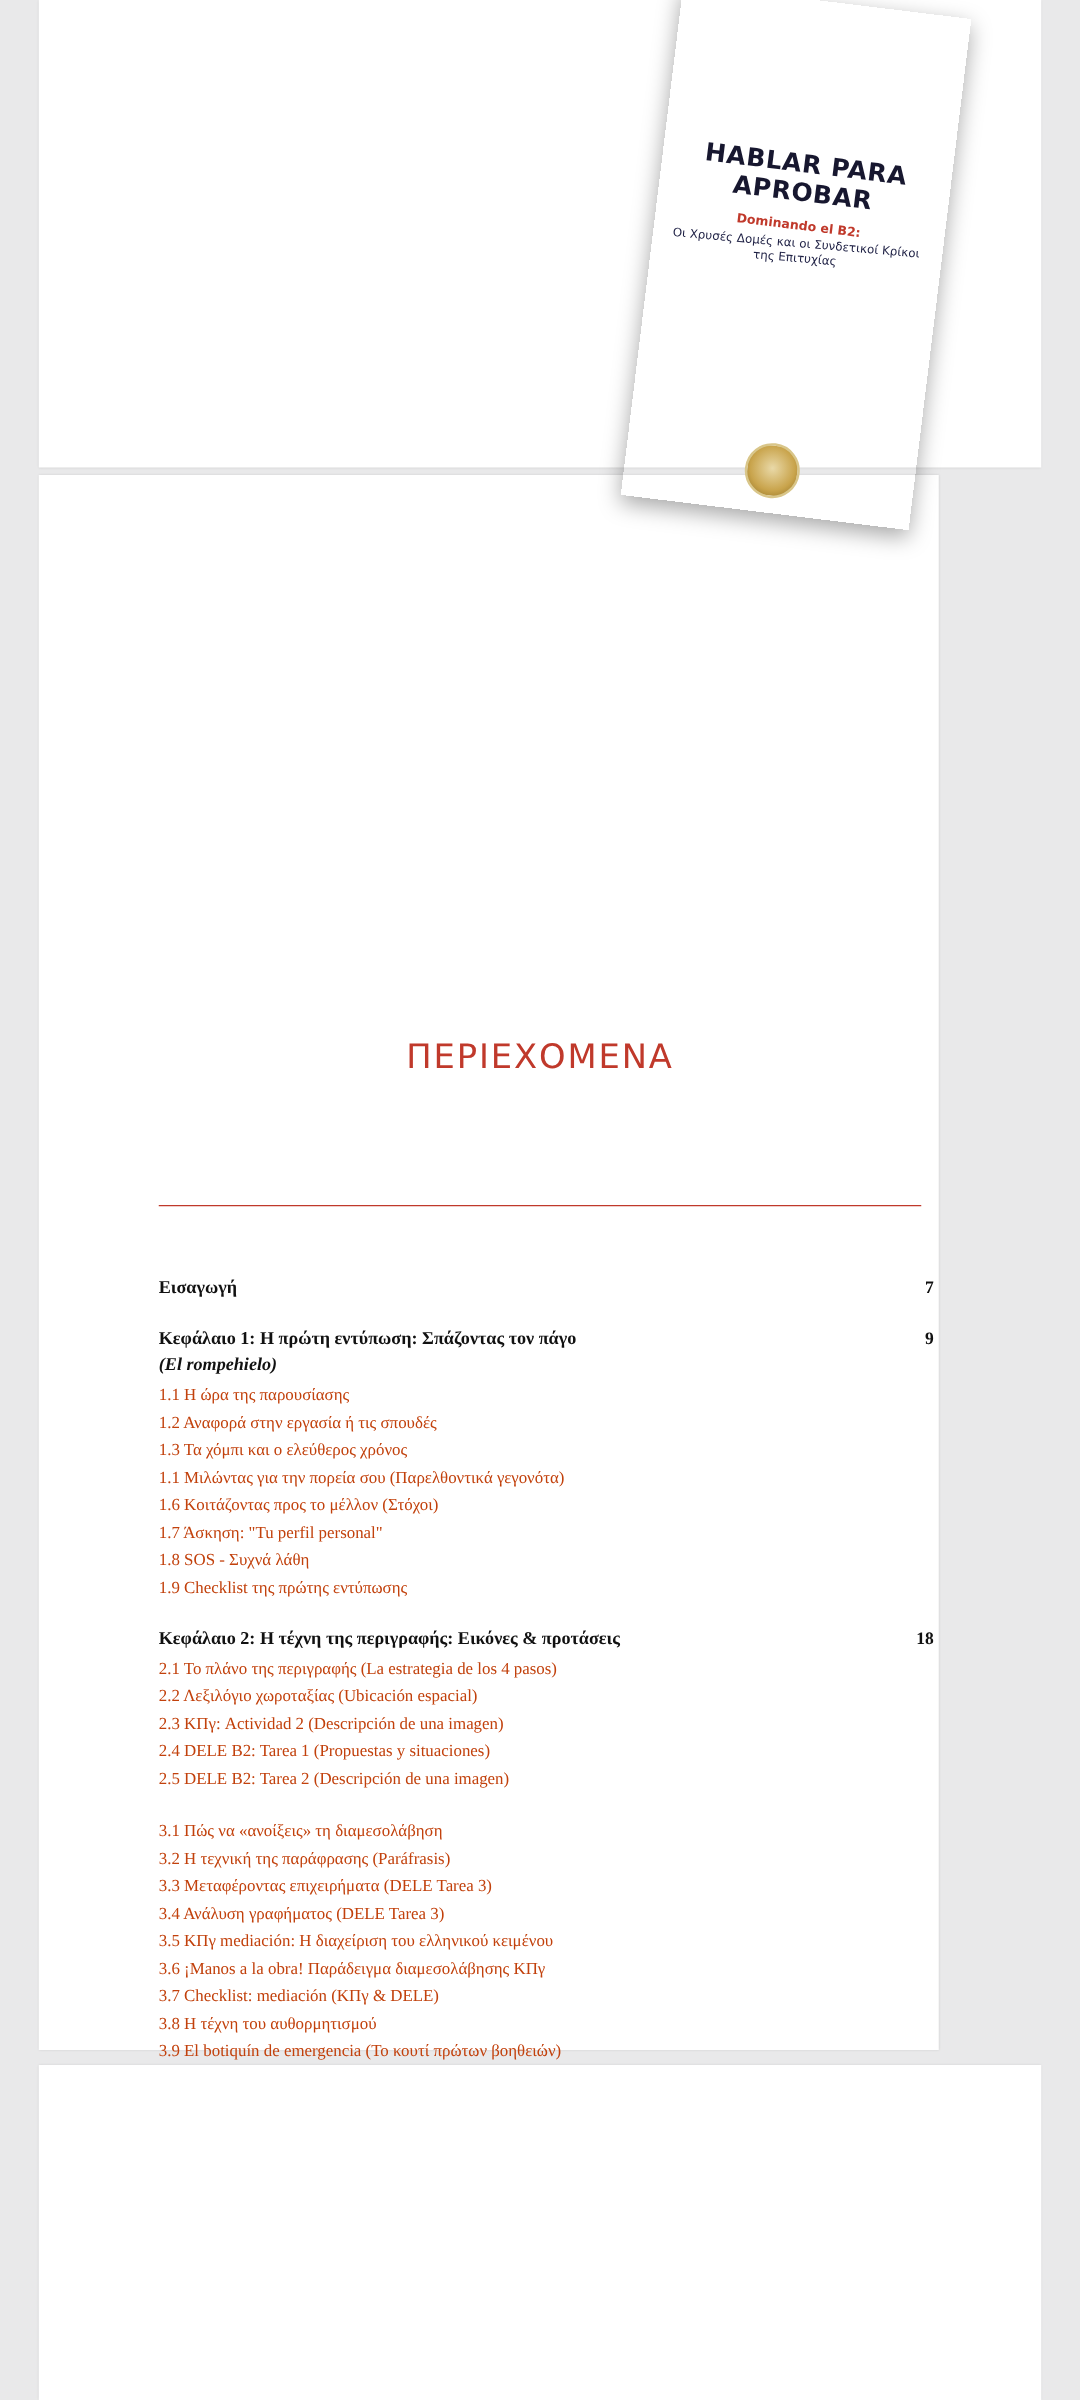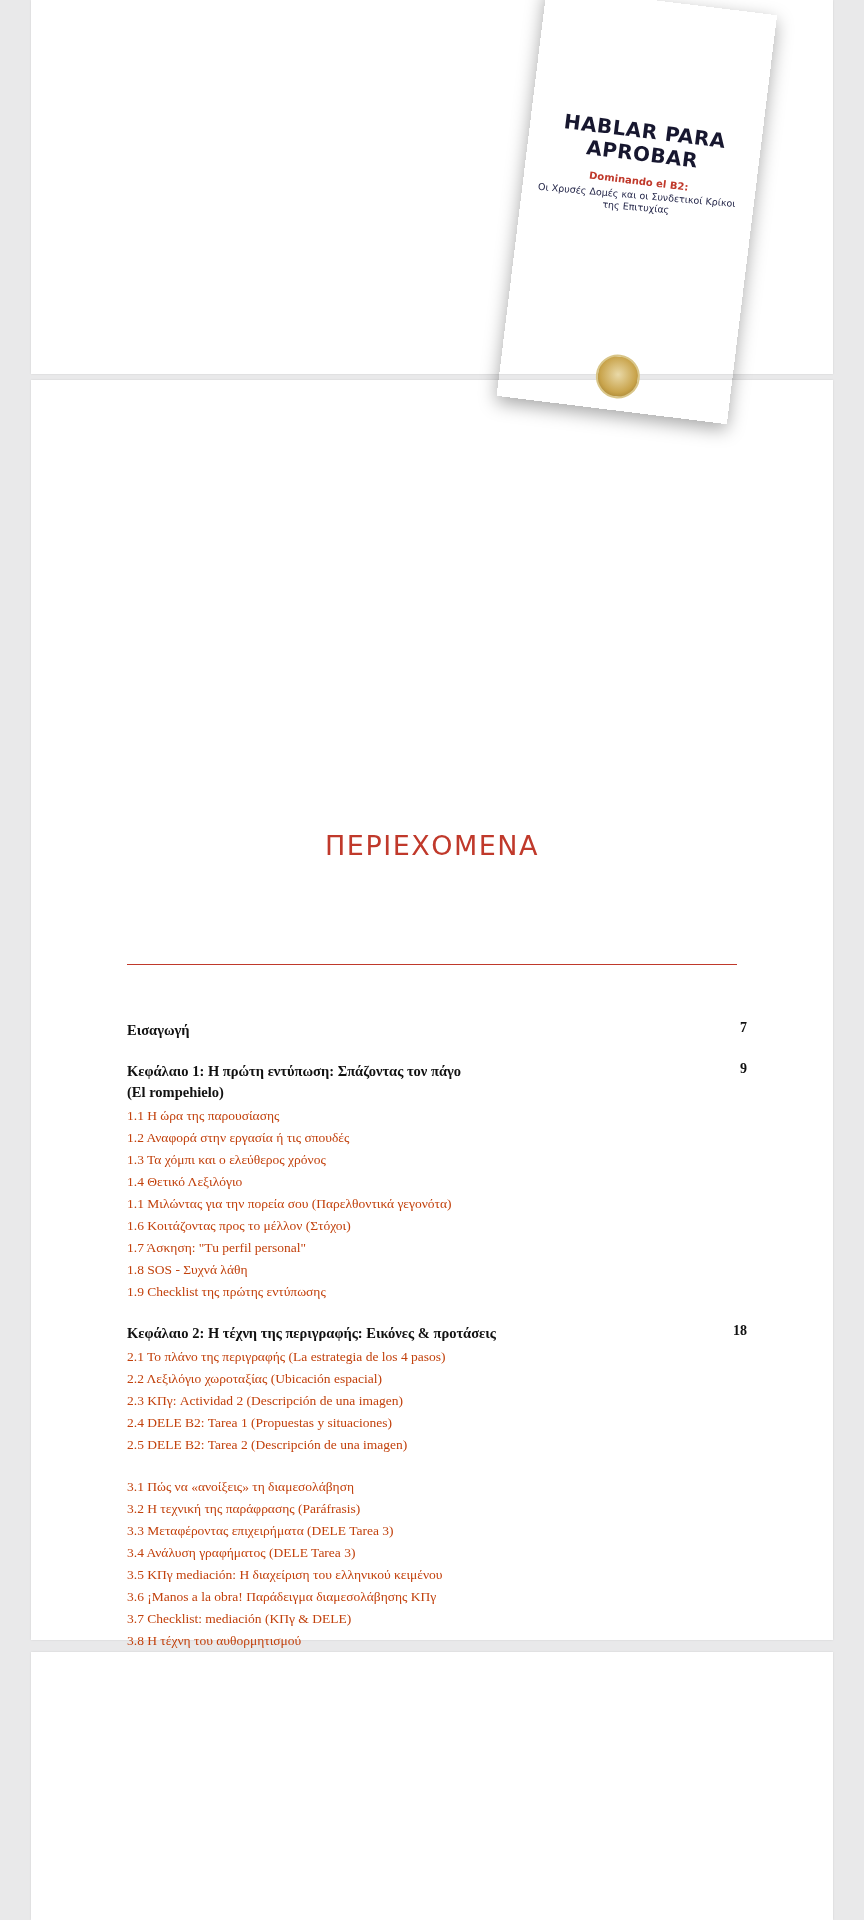--- a/index.html
+++ b/index.html
@@ -26,21 +26,21 @@
     height: 374px;
     background: #ffffff;
     box-shadow: 0 0 2px rgba(0,0,0,0.10);
   }
 
   
   .sheet-main {
     position: absolute;
     left: 31px;
     top: 380px;
-    width: 802px;
+    width: 720px;
     height: 1260px;
     background: #ffffff;
     box-shadow: 0 0 2px rgba(0,0,0,0.10);
   }
 
   
   .sheet-bottom {
     position: absolute;
     left: 31px;
     top: 1652px;
@@ -195,39 +195,40 @@
   .toc {
     position: absolute;
     left: 96px;
     top: 640px;
     width: 620px;
   }
   .group { margin-bottom: 20px; }
   .entry-row {
     display: flex;
     justify-content: space-between;
-    align-items: flex-start;
+    align-items: center;
   }
   .entry-title {
     font-weight: bold;
     font-size: 14.5px;
     color: #111;
     line-height: 21px;
   }
   .entry-page {
     font-weight: bold;
     font-size: 14px;
     color: #111;
     padding-left: 10px;
   }
   .entry-title-cont {
     font-weight: bold;
     font-size: 14.5px;
     color: #111;
     line-height: 21px;
+    font-style: italic;
   }
   .sub {
     font-size: 13.5px;
     color: #c2410c;
     line-height: 22px;
   }
   .sub-list { margin-top: 2px; }
 </style>
 </head>
 <body>
@@ -253,21 +254,20 @@
       <div class="group">
         <div class="entry-row">
           <span class="entry-title">Κεφάλαιο 1: Η πρώτη εντύπωση: Σπάζοντας τον πάγο</span>
           <span class="entry-page">9</span>
         </div>
         <div class="entry-title-cont">(El rompehielo)</div>
         <div class="sub-list">
           <div class="sub">1.1 Η ώρα της παρουσίασης</div>
           <div class="sub">1.2 Αναφορά στην εργασία ή τις σπουδές</div>
           <div class="sub">1.3 Τα χόμπι και ο ελεύθερος χρόνος</div>
-          <div class="sub">1.4 Θετικό Λεξιλόγιο</div>
           <div class="sub">1.1 Μιλώντας για την πορεία σου (Παρελθοντικά γεγονότα)</div>
           <div class="sub">1.6 Κοιτάζοντας προς το μέλλον (Στόχοι)</div>
           <div class="sub">1.7 Άσκηση: "Tu perfil personal"</div>
           <div class="sub">1.8 SOS - Συχνά λάθη</div>
           <div class="sub">1.9 Checklist της πρώτης εντύπωσης</div>
         </div>
       </div>
 
       <div class="group">
         <div class="entry-row">

